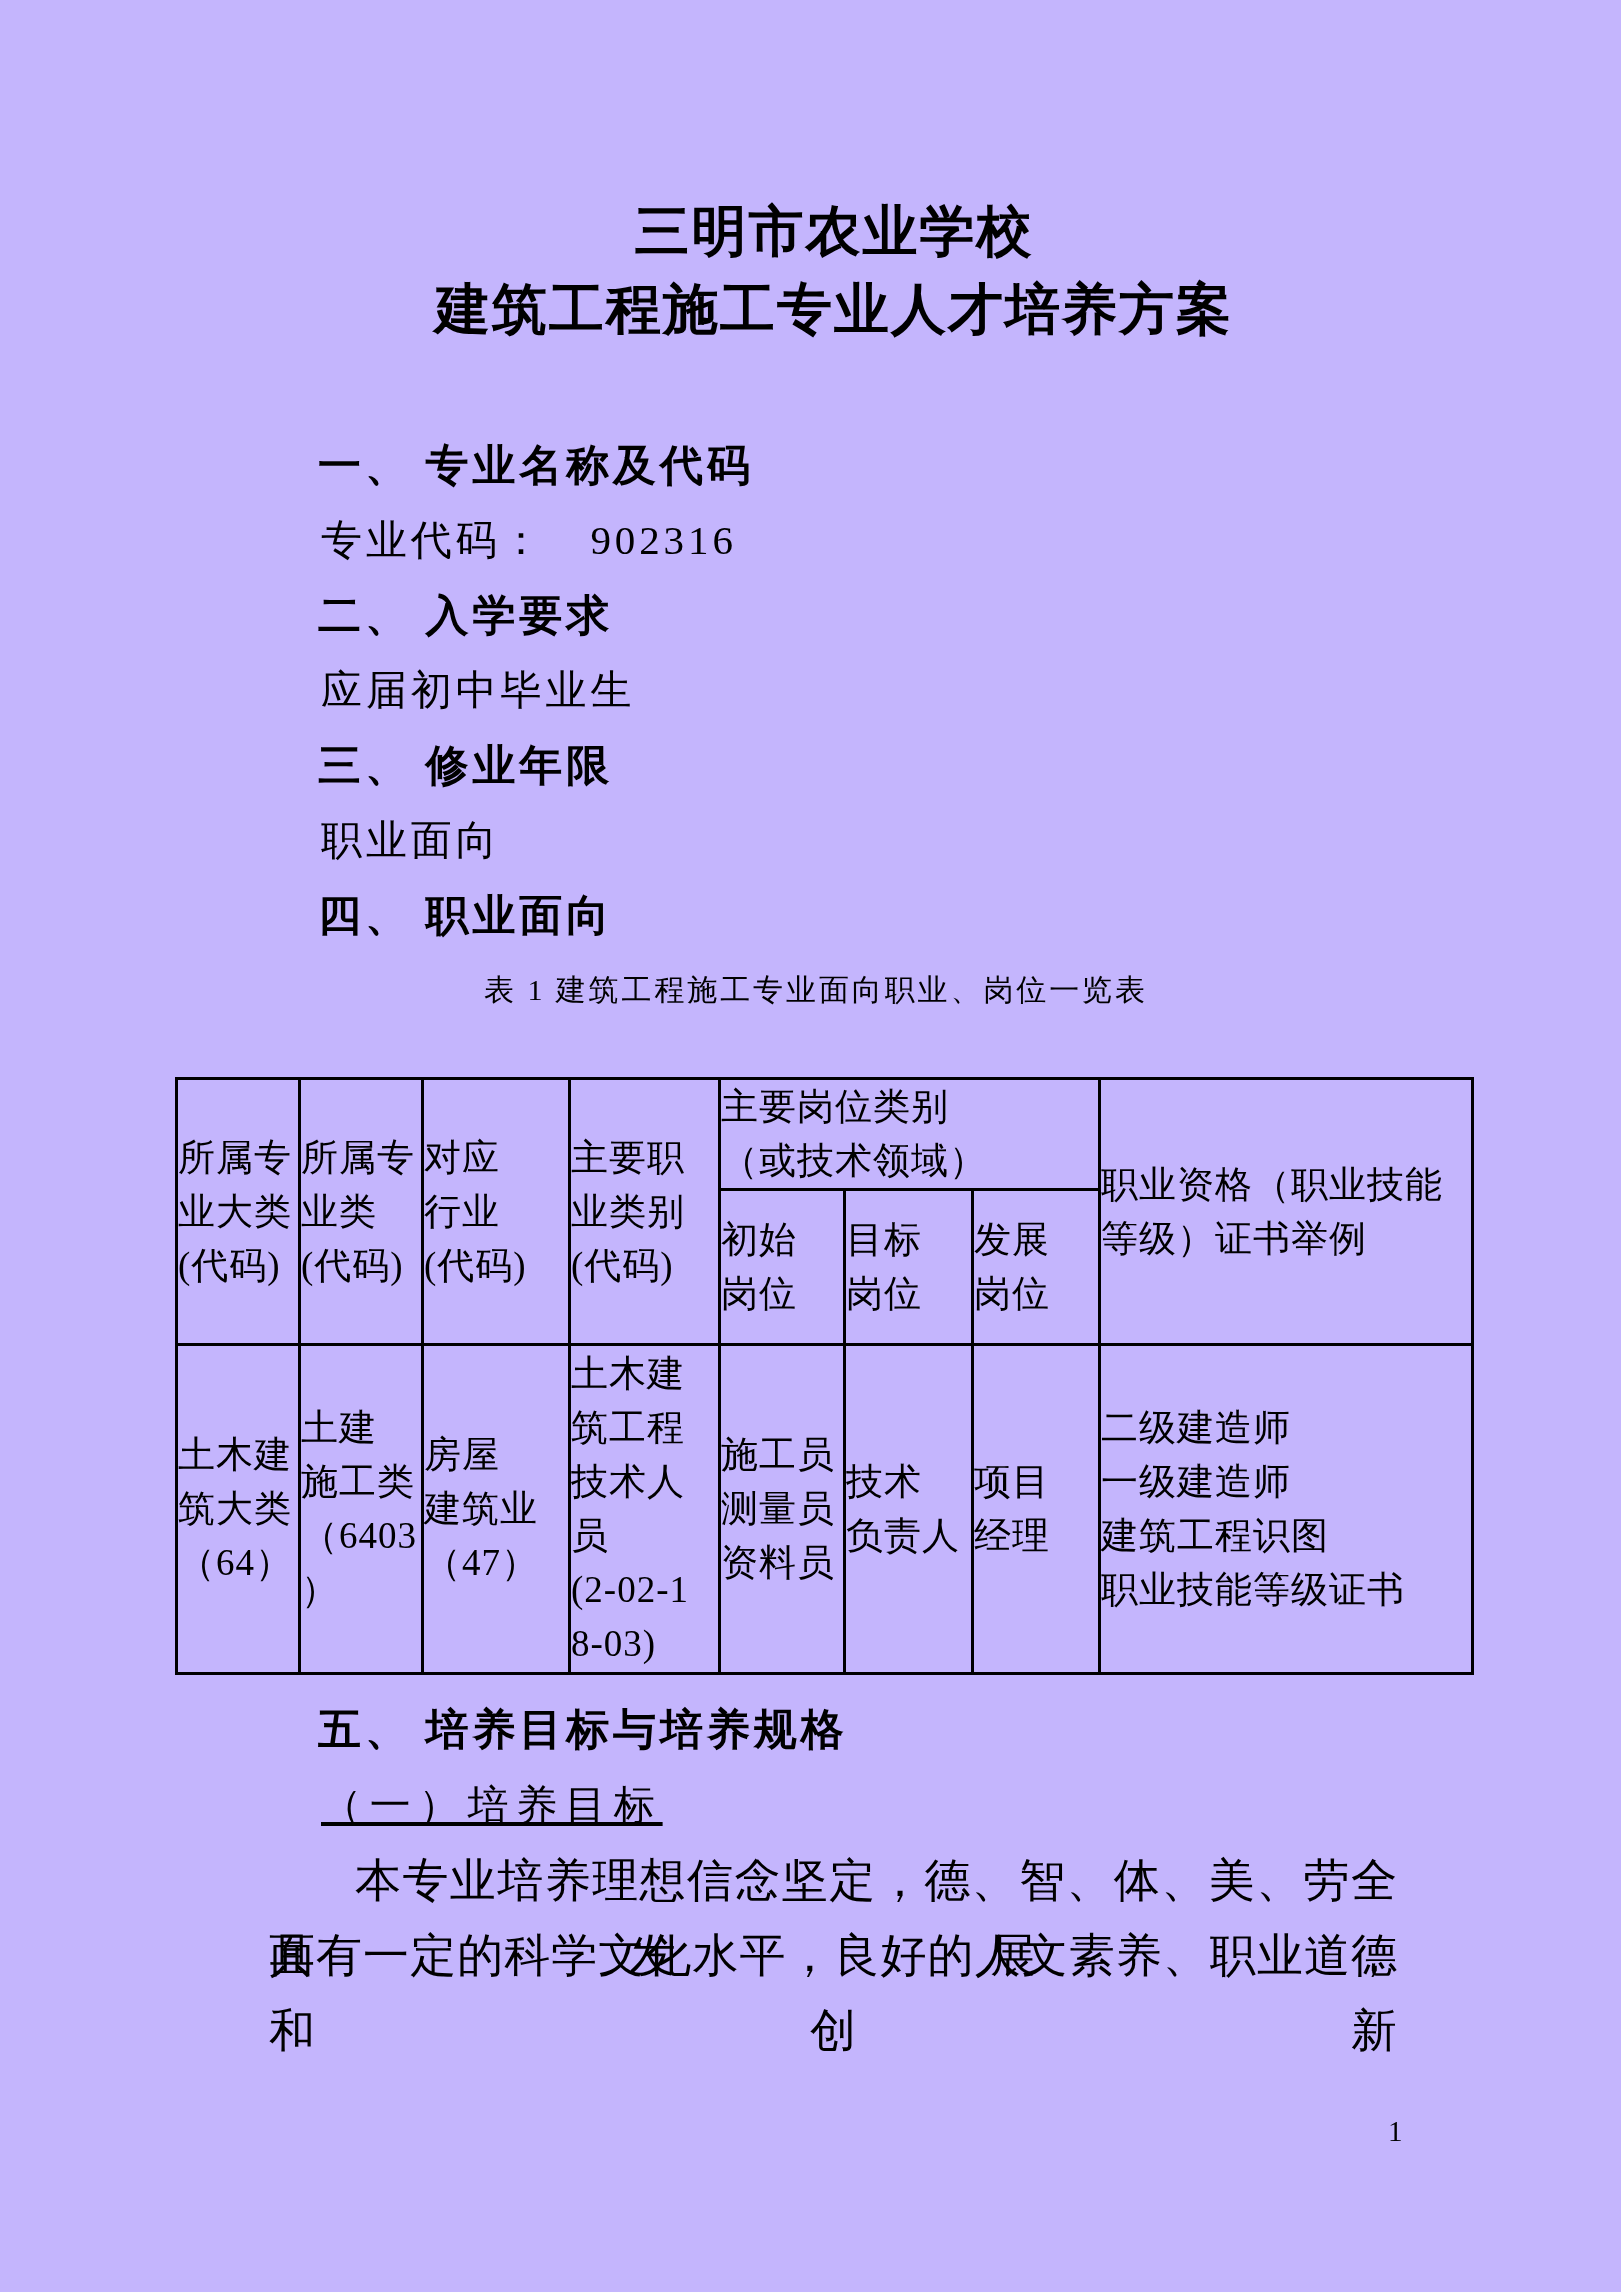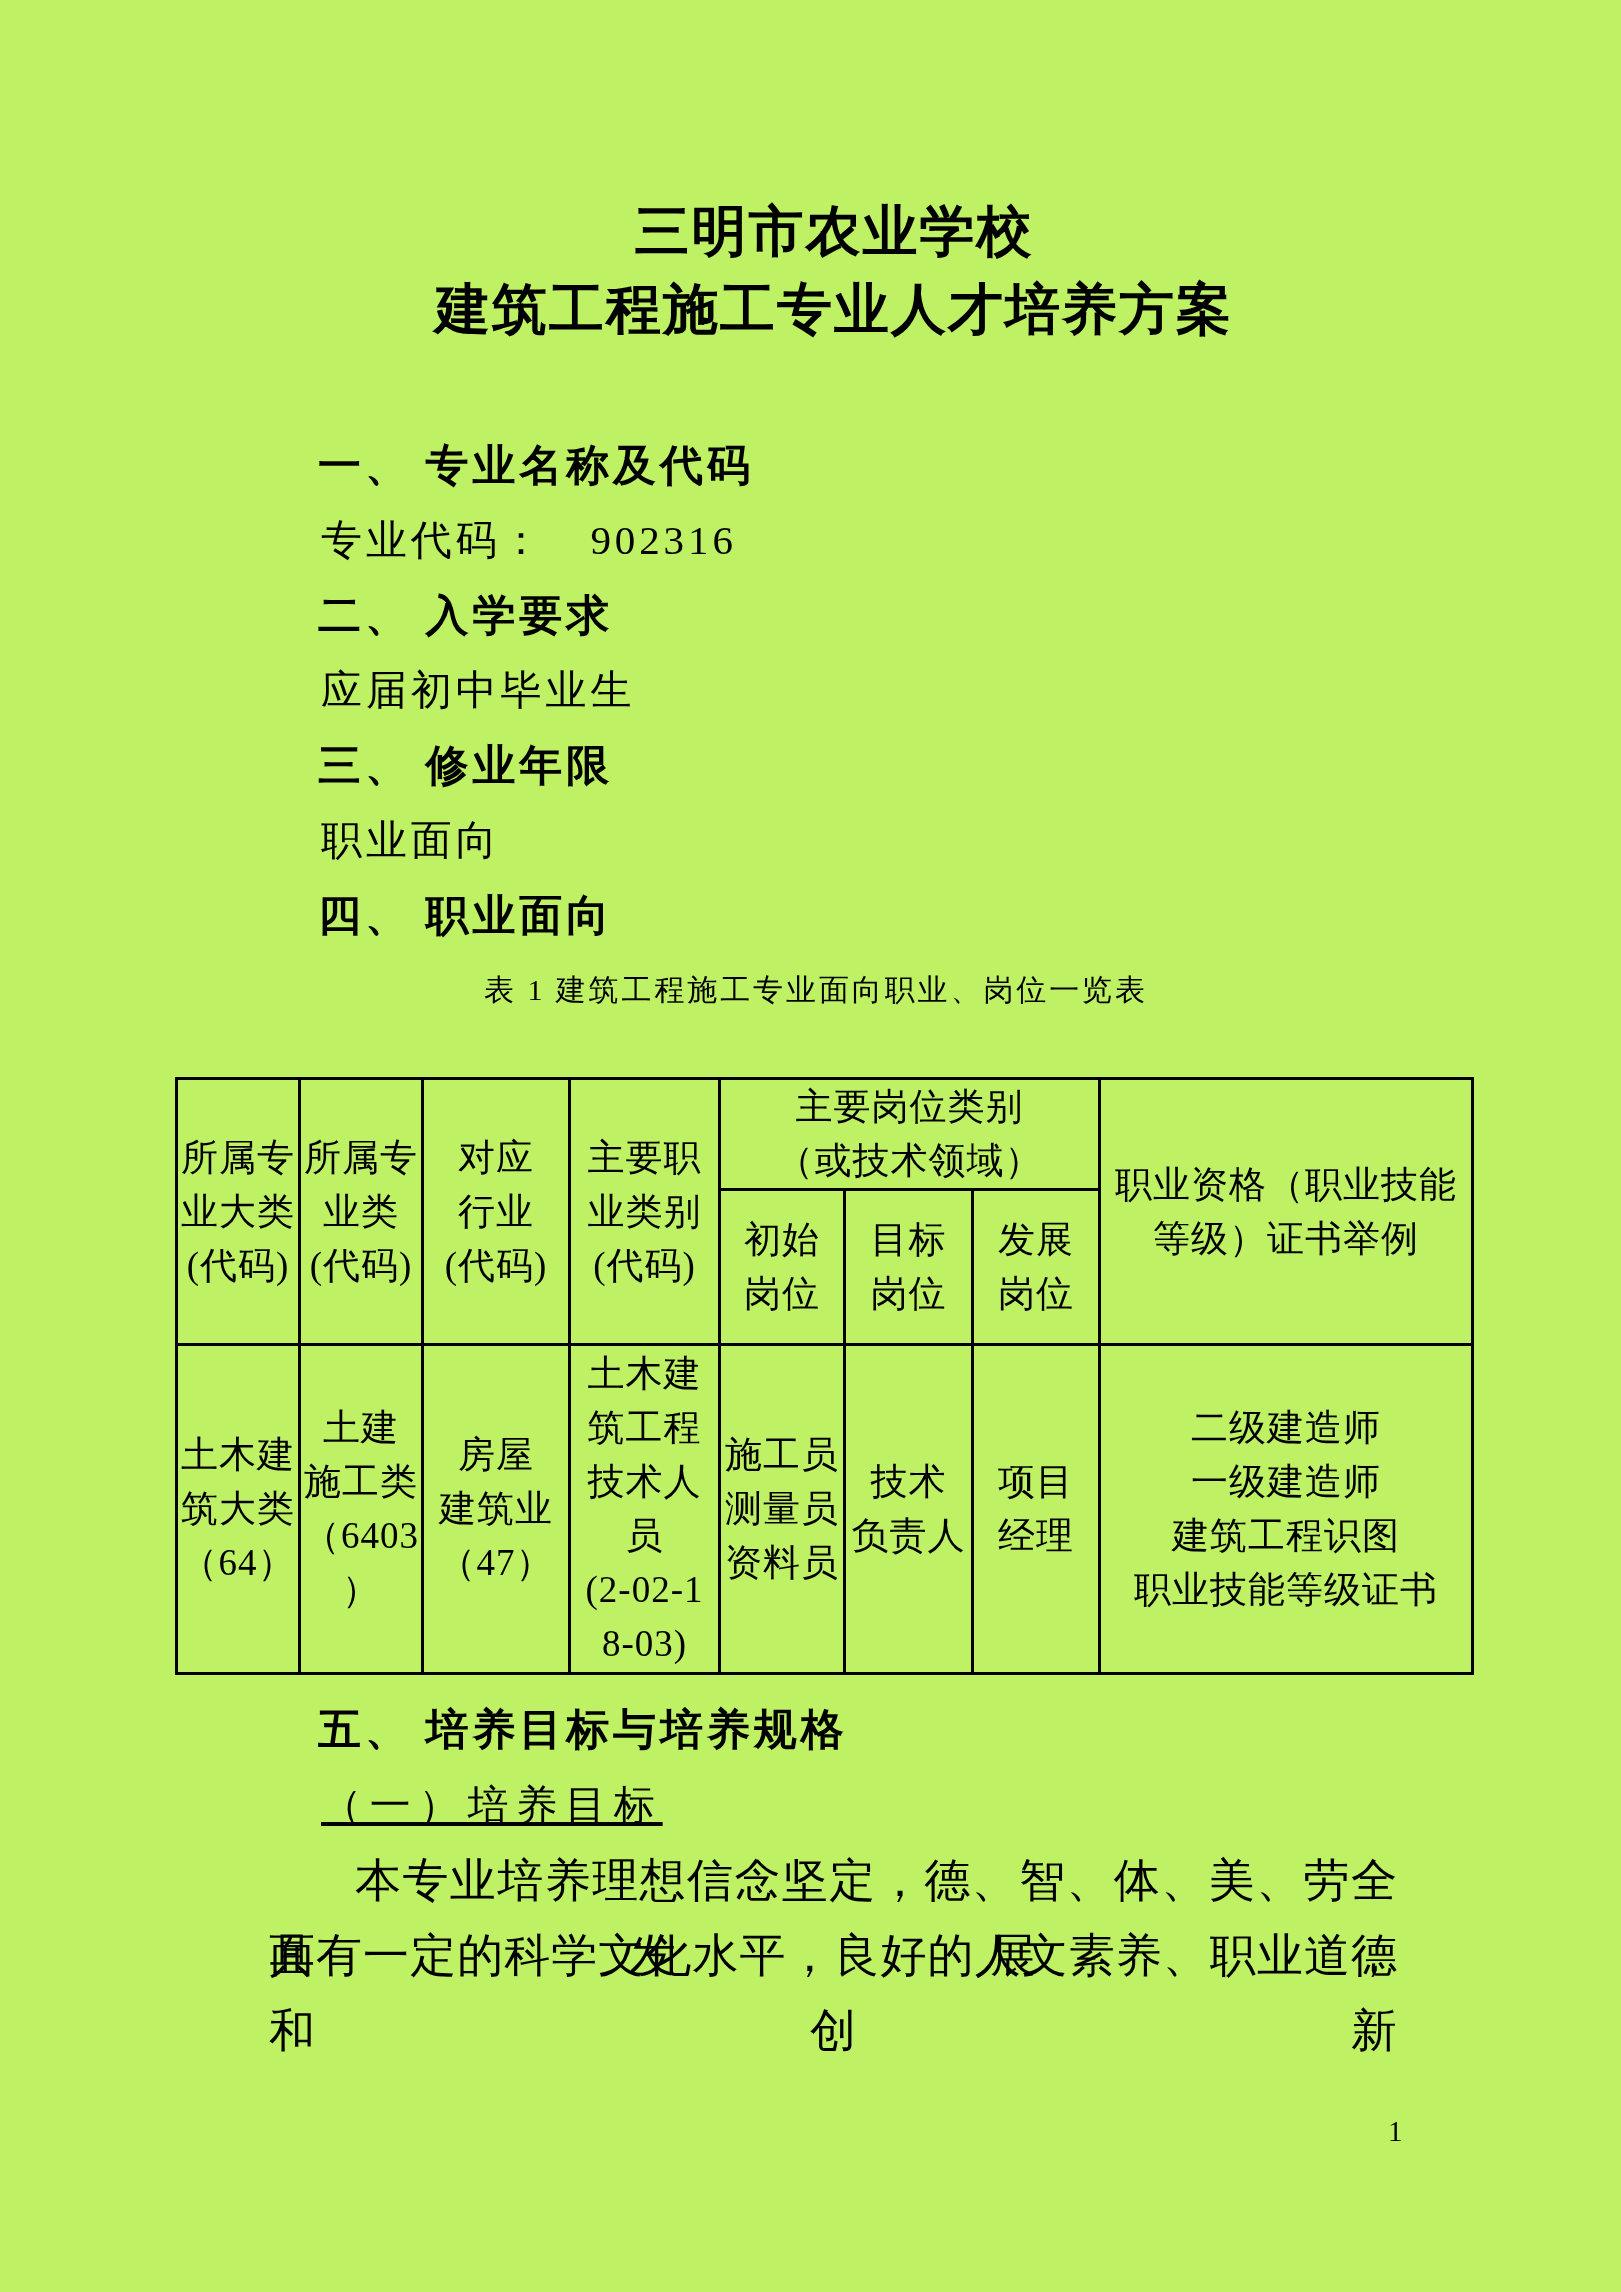--- a/index.html
+++ b/index.html
@@ -1,17 +1,17 @@
 <!DOCTYPE html>
 <html><head>
 <meta charset="utf-8">
 <style>
   html,body{margin:0;padding:0;background:#888;}
   .page{
-    width:1621px;height:2293px;margin:0 auto;background:#bef264;color:#000;
+    width:1621px;height:2293px;margin:0 auto;background:#c4b5fd;color:#000;
     position:relative;overflow:hidden;
     font-family:"Liberation Serif","DejaVu Serif",serif;
   }
   
   .title-block{
     padding-top:192px;padding-left:47px;text-align:center;
     font-family:"Liberation Sans","DejaVu Sans",sans-serif;
     font-weight:bold;font-size:55px;letter-spacing:2px;
   }
   .title-line{height:78px;line-height:78px;}
@@ -33,21 +33,21 @@
     text-align:justify;text-align-last:justify;white-space:normal;margin-left:34px;
   }
   .para-line.indent{text-indent:86px;}
   
   table.career{
     border-collapse:collapse;table-layout:fixed;
     margin-left:175px;margin-top:49px;width:1298px;
   }
   table.career td{
     border:3.9px solid #000;padding:0;overflow:hidden;
-    text-align:center;vertical-align:middle;
+    text-align:left;vertical-align:middle;
     font-size:37px;letter-spacing:1px;line-height:54px;white-space:pre-line;
   }
   tr.r1{height:108px;}
   tr.r2{height:155px;}
   tr.r3{height:329px;}
   td.vb{vertical-align:bottom;padding-bottom:9.8px;line-height:61px;}
   td.grp{line-height:55px;}
   td.cert-h{vertical-align:bottom;padding-bottom:21.6px;line-height:61px;}
   td.cert-d{line-height:63px;}
   

